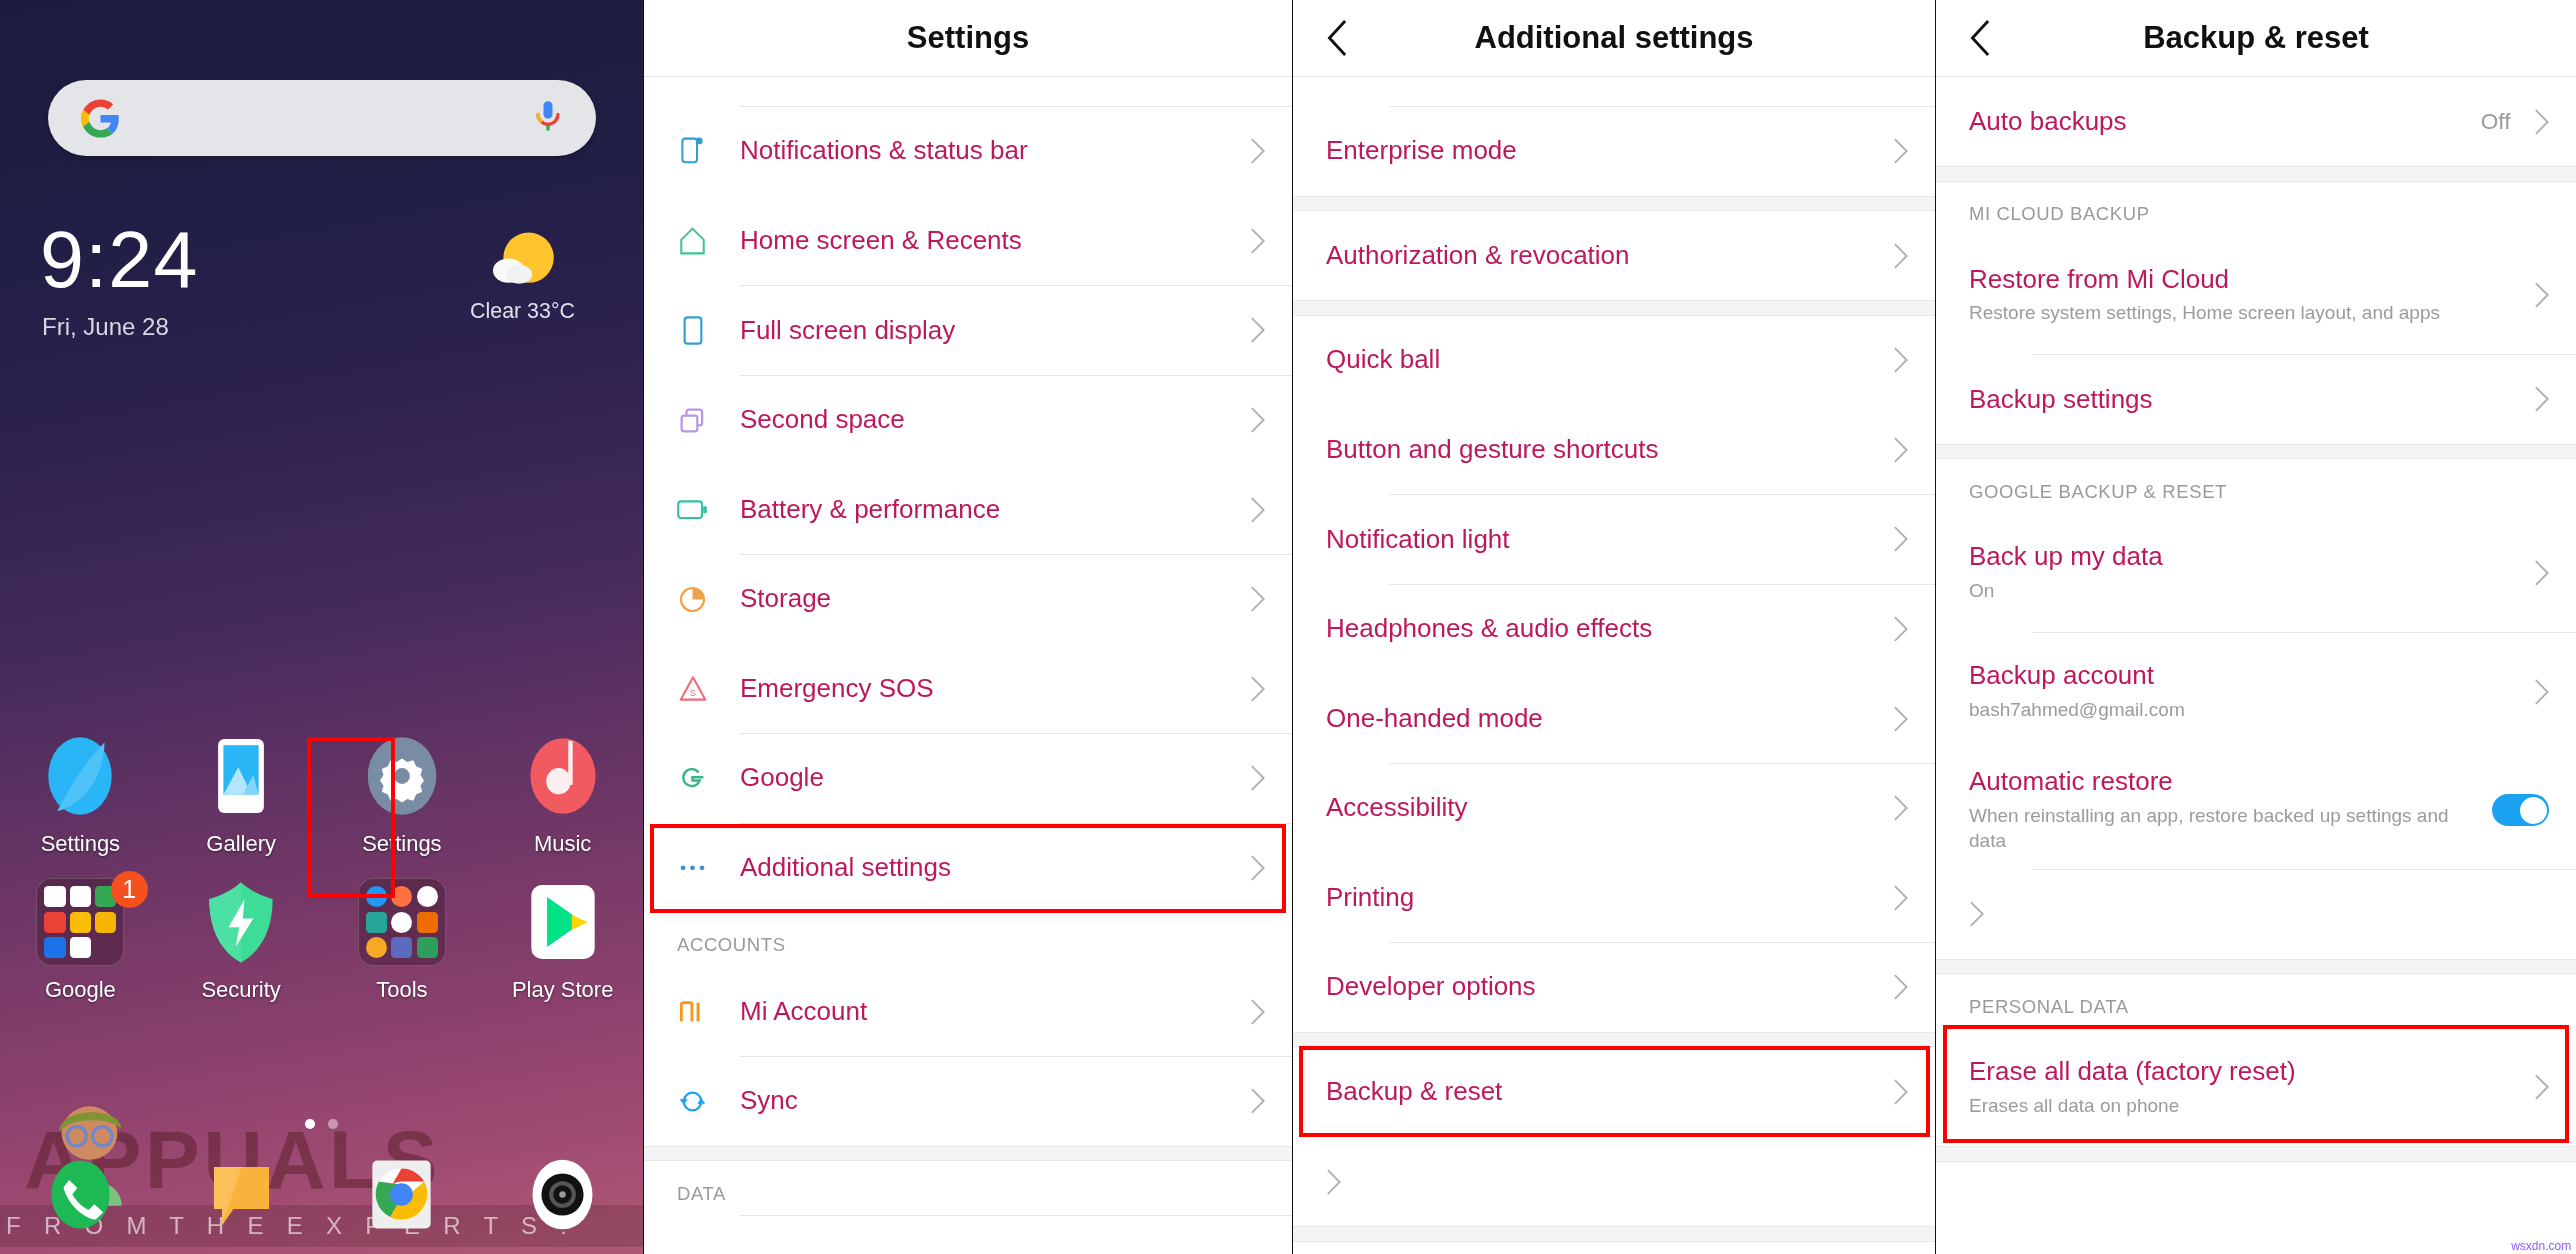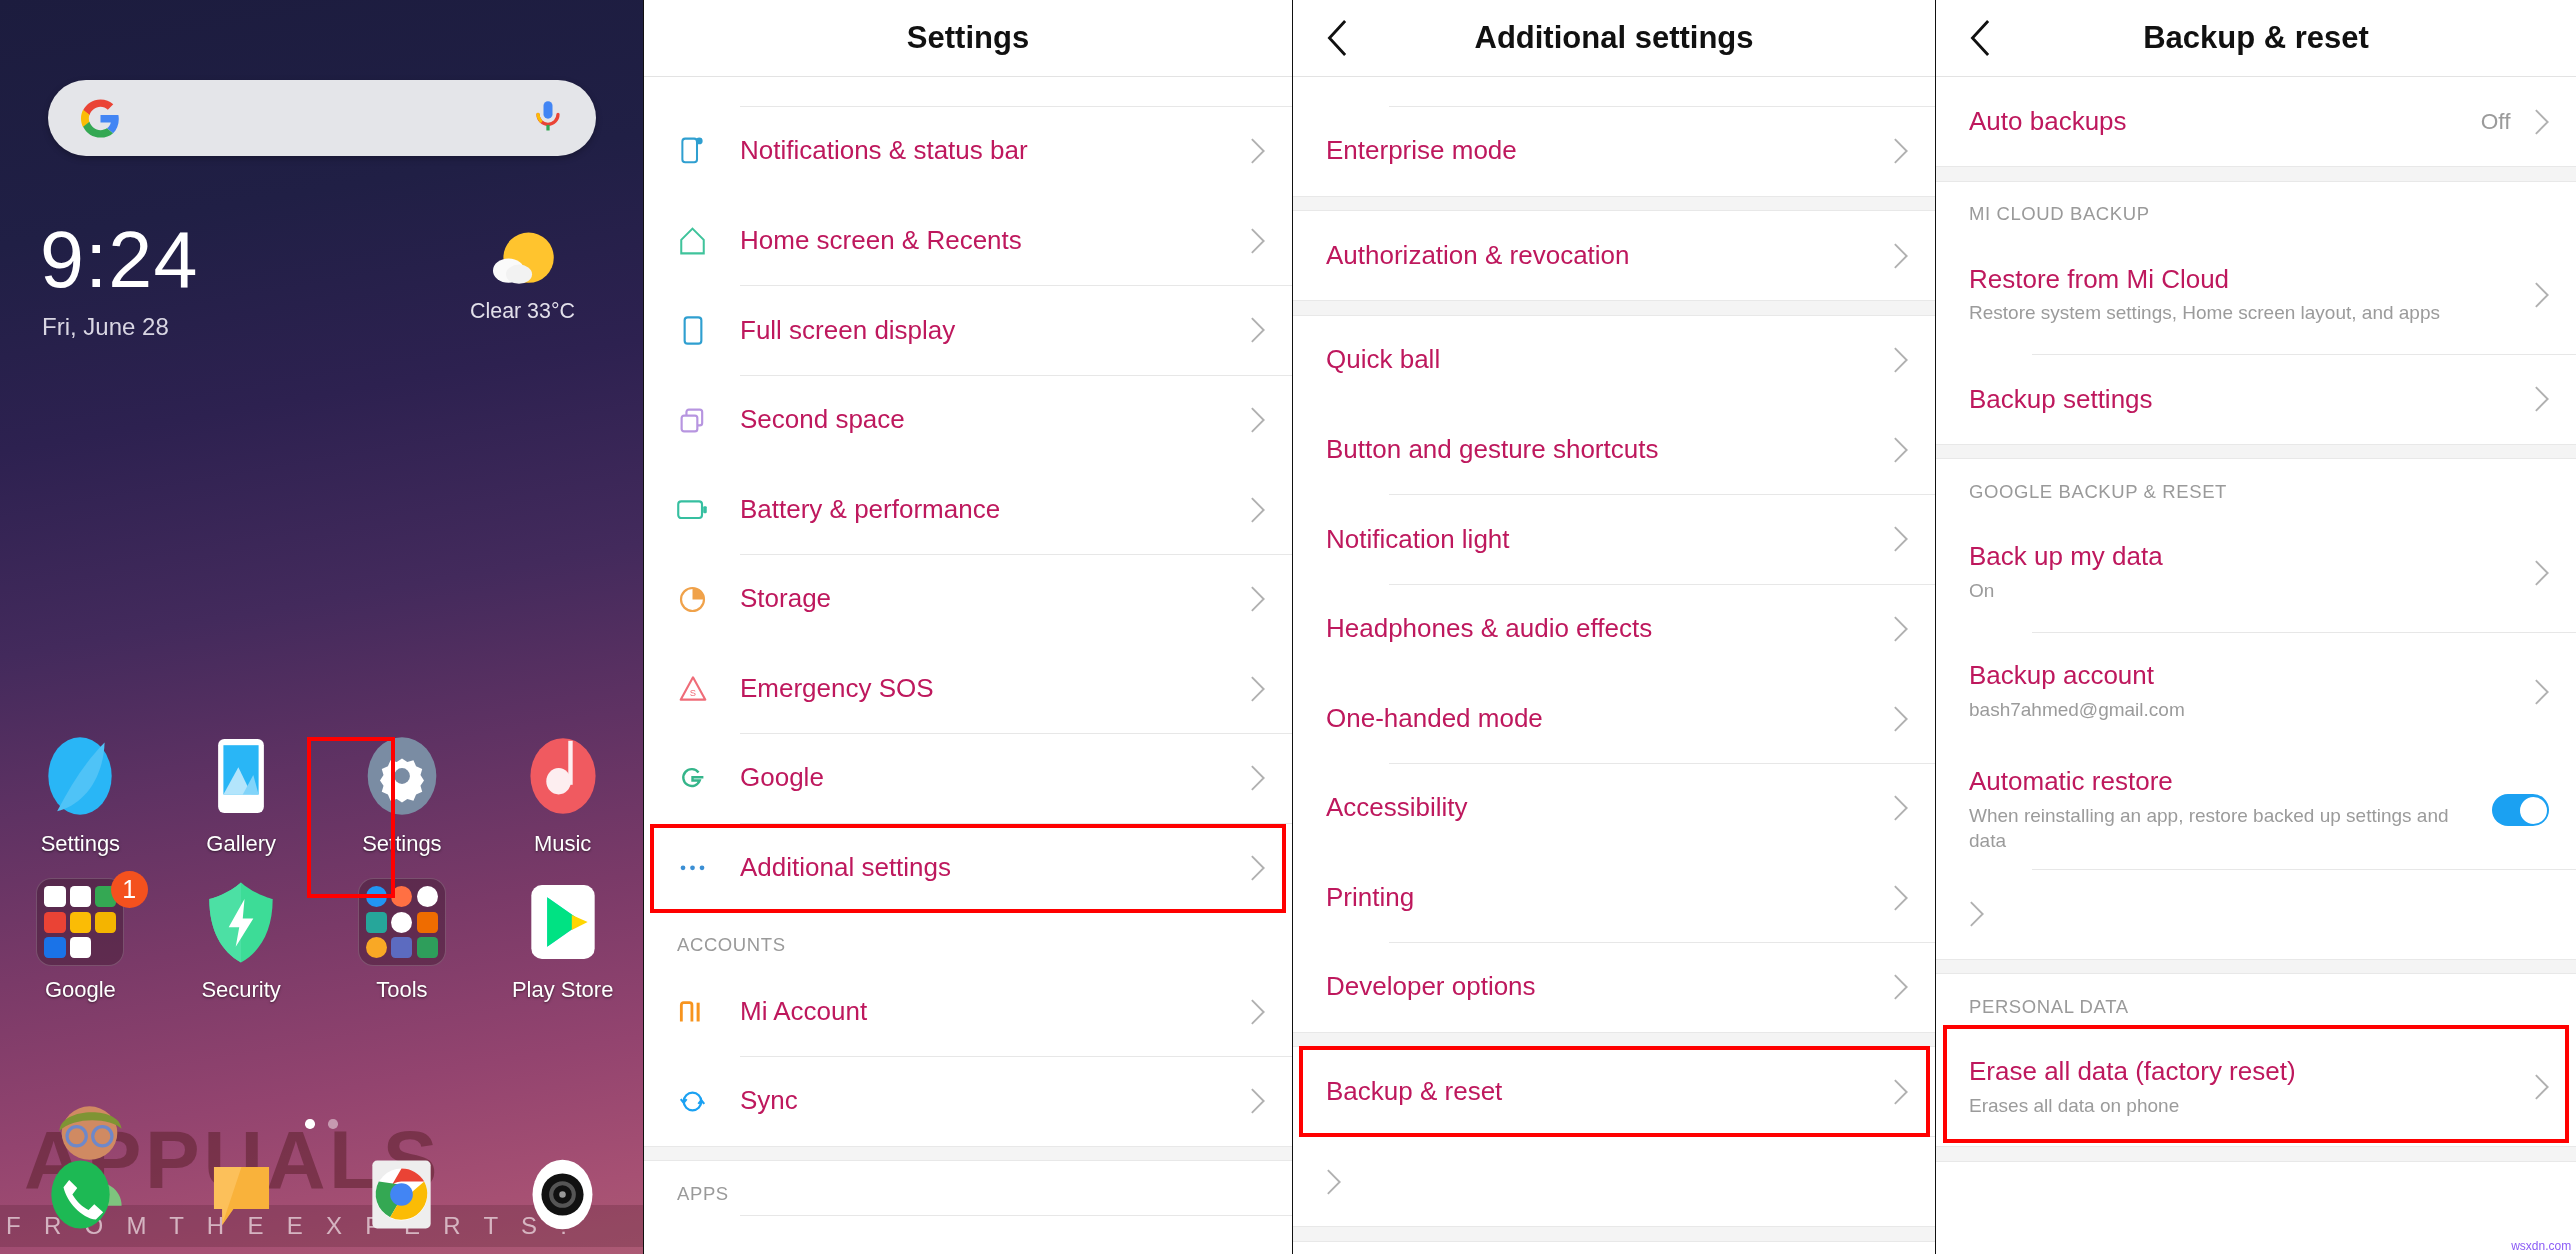--- a/index.html
+++ b/index.html
@@ -594,21 +594,21 @@
               <path d="M16.5 14 L19 11 L21.5 14" fill="none" stroke="#1ba1f2" stroke-width="1.9"></path>
             </svg>
         </span>
         <span class="txt"><span class="title">Sync</span></span>
         <svg class="chev" viewBox="0 0 12 22">
             <path d="M1 1 L11 11 L1 21" fill="none" stroke="#444" stroke-width="1.6"></path>
           </svg>
       </div>
 
       <div class="group-gap"></div>
-      <div class="sec-label">APPS</div>
+      <div class="sec-label">DATA</div>
       <div class="rowline indent"></div>
     </div>
   </div>
 
   <div class="panel p3">
     <div class="pheader">
       <svg class="back-arrow" viewBox="0 0 16 26">
           <path d="M13 1 L2 13 L13 25" fill="none" stroke="#111" stroke-width="2"></path>
         </svg>
       <h1>Additional settings</h1>

